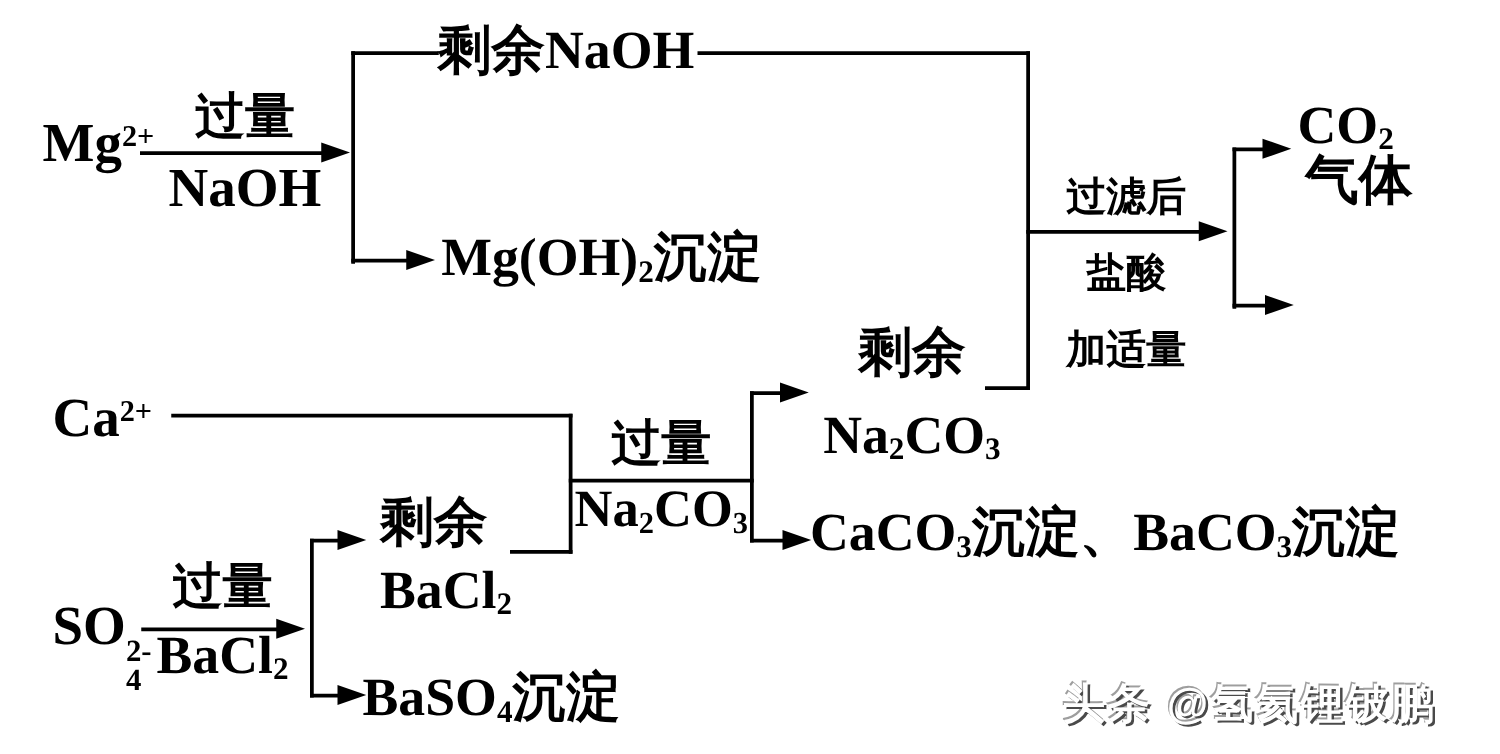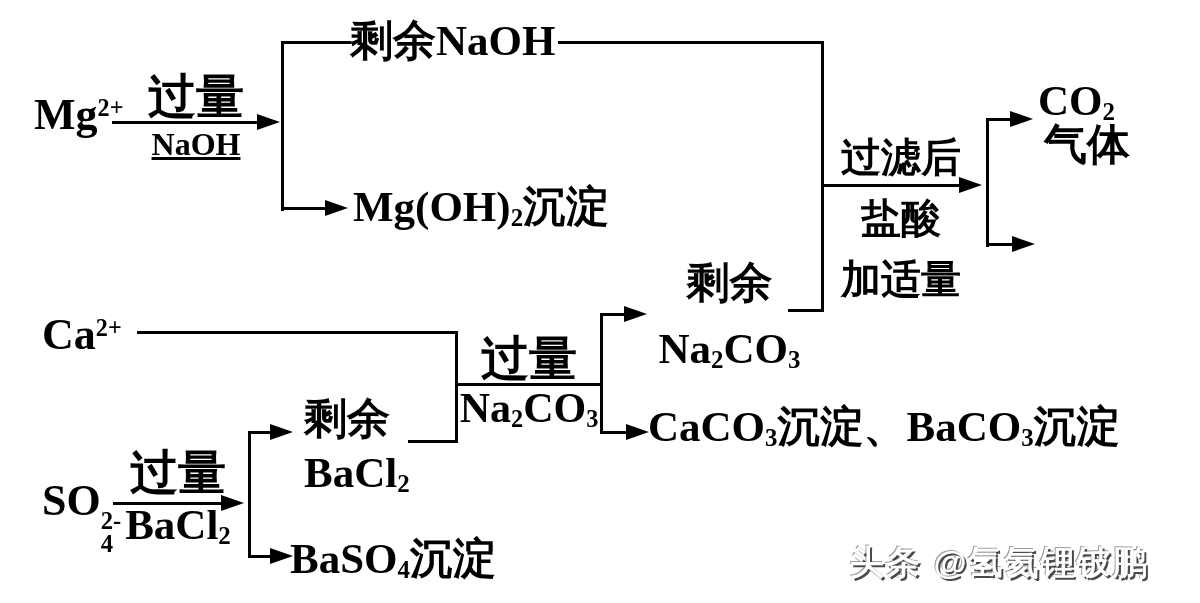--- a/index.html
+++ b/index.html
@@ -4,21 +4,21 @@
 <style>
   html,body{margin:0;padding:0;background:#fff;}
   .canvas{
     position:relative;width:1200px;height:603px;background:#ffffff;
     font-family:"Liberation Serif","DejaVu Serif",serif;color:#000;overflow:hidden;
   }
   .t{
     position:absolute;font-weight:bold;white-space:nowrap;
     font-size:43px;line-height:1.05;color:#000;
   }
-  .sm{font-size:48px;}
+  .sm{font-size:40px;}
   .ion{font-size:44px;}
   .ctr{text-align:center;}
   .hl{position:absolute;height:3px;background:#000;}
   .vl{position:absolute;width:3px;background:#000;}
   .ah{
     position:absolute;width:0;height:0;
     border-top:8px solid transparent;border-bottom:8px solid transparent;
     border-left:23px solid #000;
   }
   sub{font-size:58%;vertical-align:-0.22em;line-height:0;font-weight:bold;}
@@ -36,21 +36,21 @@
 </head>
 <body>
 
 <div class="canvas">
 
   <div class="t ion" style="left:34px;top:92px;"><span>Mg</span><sup>2+</sup></div>
 
   <div class="t sm ctr" style="left:112px;top:72px;width:168px;">过量</div>
   <div class="hl" style="left:112px;top:121px;width:148px;"></div>
   <div class="ah" style="left:257px;top:114px;"></div>
-  <div class="t ctr" style="left:112px;top:128px;width:168px;font-size:32px;text-decoration:underline;">NaOH</div>
+  <div class="t ctr" style="left:112px;top:128px;width:168px;font-size:44px;">NaOH</div>
 
   <div class="vl" style="left:281px;top:41px;height:170px;"></div>
   <div class="hl" style="left:281px;top:41px;width:70px;"></div>
   <div class="t" style="left:350px;top:18px;">剩余NaOH</div>
   <div class="hl" style="left:558px;top:41px;width:266px;"></div>
 
   <div class="hl" style="left:281px;top:207px;width:46px;"></div>
   <div class="ah" style="left:325px;top:200px;"></div>
   <div class="t" style="left:353px;top:184px;"><span>Mg(OH)</span><sub>2</sub><span>沉淀</span></div>
 
@@ -92,21 +92,21 @@
     <div>剩余</div>
     <div><span>Na</span><sub>2</sub><span>CO</span><sub>3</sub></div>
   </div>
   <div class="hl" style="left:788px;top:309px;width:36px;"></div>
 
   <div class="hl" style="left:600px;top:431px;width:28px;"></div>
   <div class="ah" style="left:626px;top:424px;"></div>
   <div class="t" style="left:648px;top:404px;"><span>CaCO</span><sub>3</sub><span>沉淀、BaCO</span><sub>3</sub><span>沉淀</span></div>
 
   <div class="vl" style="left:821px;top:41px;height:271px;"></div>
-  <div class="t ctr" style="left:828px;top:127px;width:146px;line-height:61px;font-size:40px;">
+  <div class="t ctr" style="left:828px;top:127px;width:146px;line-height:61px;font-size:32px;">
     <div>过滤后</div>
     <div>盐酸</div>
     <div>加适量</div>
   </div>
   <div class="hl" style="left:821px;top:184px;width:140px;"></div>
   <div class="ah" style="left:959px;top:177px;"></div>
 
   <div class="vl" style="left:986px;top:118px;height:129px;"></div>
   <div class="hl" style="left:986px;top:118px;width:26px;"></div>
   <div class="ah" style="left:1010px;top:111px;"></div>

